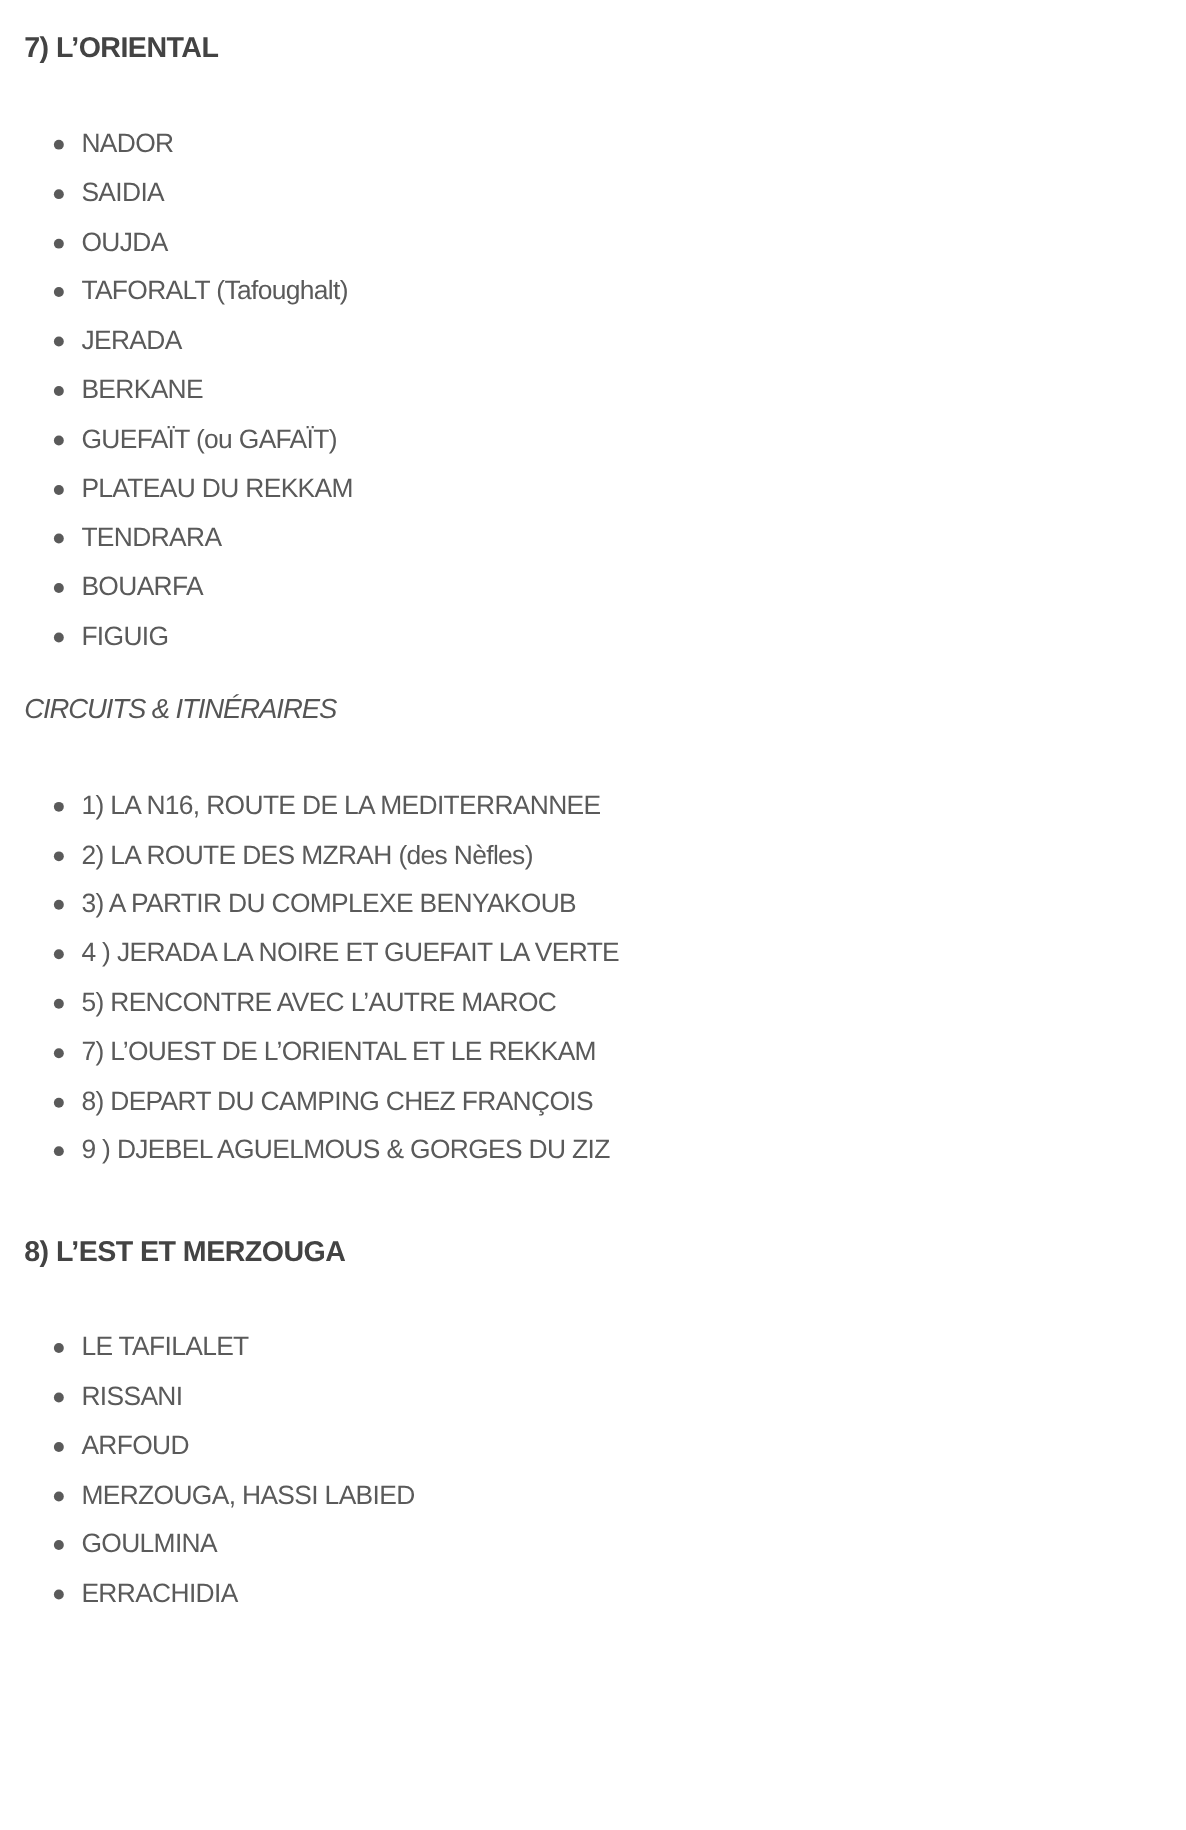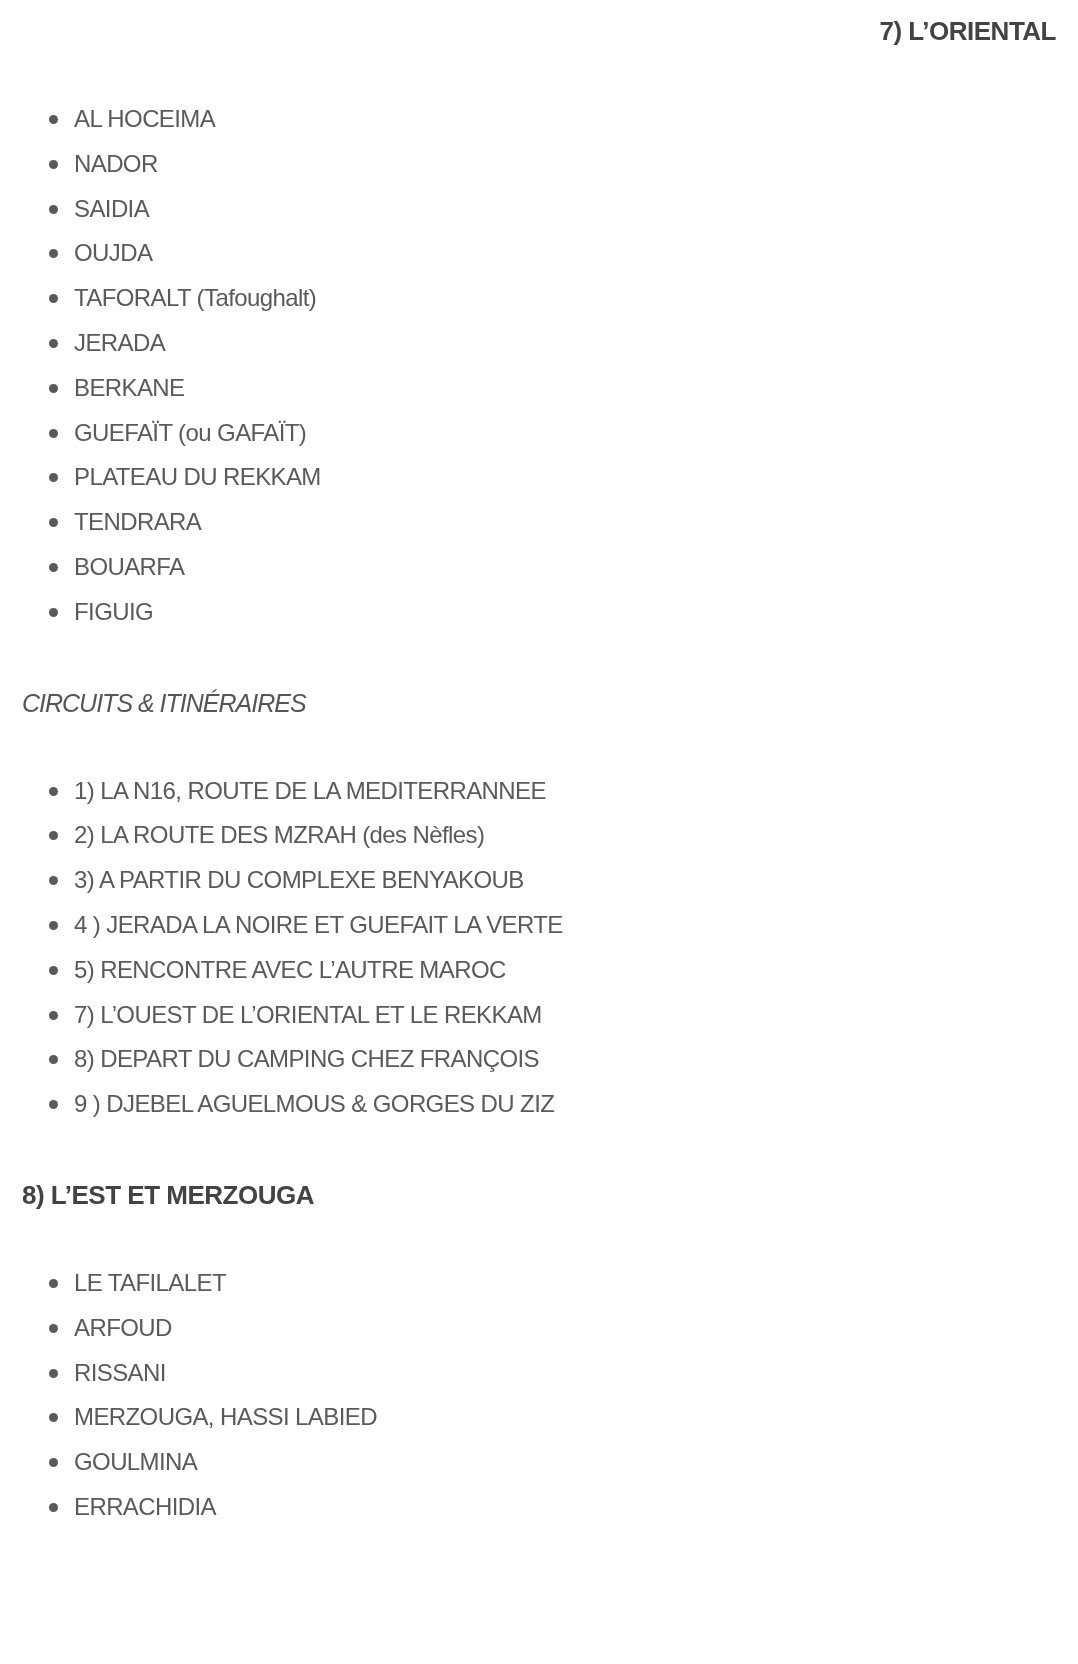--- a/index.html
+++ b/index.html
@@ -18,25 +18,24 @@
   }
   .section-heading {
     margin: 50px 0 0 0;
     font-size: 26px;
     line-height: 36px;
     font-weight: 700;
     letter-spacing: -0.5px;
     color: #434343;
   }
   .section-heading.first {
-    margin-top: 4px;
-    text-align: right;
+    margin-top: 16px;
   }
   .subsection-heading {
-    margin: 50px 0 0 0;
+    margin: 25px 0 0 0;
     font-size: 25px;
     line-height: 36px;
     font-weight: 400;
     font-style: italic;
     letter-spacing: -1px;
     color: #555555;
   }
   ul.toc-list {
     list-style: none;
     margin: 48px 0 0 0;
@@ -63,21 +62,20 @@
   }
 </style>
 </head>
 <body>
 
 <div class="content">
 
   <h4 class="section-heading first">7) L’ORIENTAL</h4>
 
   <ul class="toc-list">
-    <li>AL HOCEIMA</li>
     <li>NADOR</li>
     <li>SAIDIA</li>
     <li>OUJDA</li>
     <li>TAFORALT (Tafoughalt)</li>
     <li>JERADA</li>
     <li>BERKANE</li>
     <li>GUEFAÏT (ou GAFAÏT)</li>
     <li>PLATEAU DU REKKAM</li>
     <li>TENDRARA</li>
     <li>BOUARFA</li>
@@ -94,20 +92,20 @@
     <li>5) RENCONTRE AVEC L’AUTRE MAROC</li>
     <li>7) L’OUEST DE L’ORIENTAL ET LE REKKAM</li>
     <li>8) DEPART DU CAMPING CHEZ FRANÇOIS</li>
     <li>9 ) DJEBEL AGUELMOUS &amp; GORGES DU ZIZ</li>
   </ul>
 
   <h4 class="section-heading">8) L’EST ET MERZOUGA</h4>
 
   <ul class="toc-list">
     <li>LE TAFILALET</li>
+    <li>RISSANI</li>
     <li>ARFOUD</li>
-    <li>RISSANI</li>
     <li>MERZOUGA, HASSI LABIED</li>
     <li>GOULMINA</li>
     <li>ERRACHIDIA</li>
   </ul>
 
 </div>
 
 </body></html>

